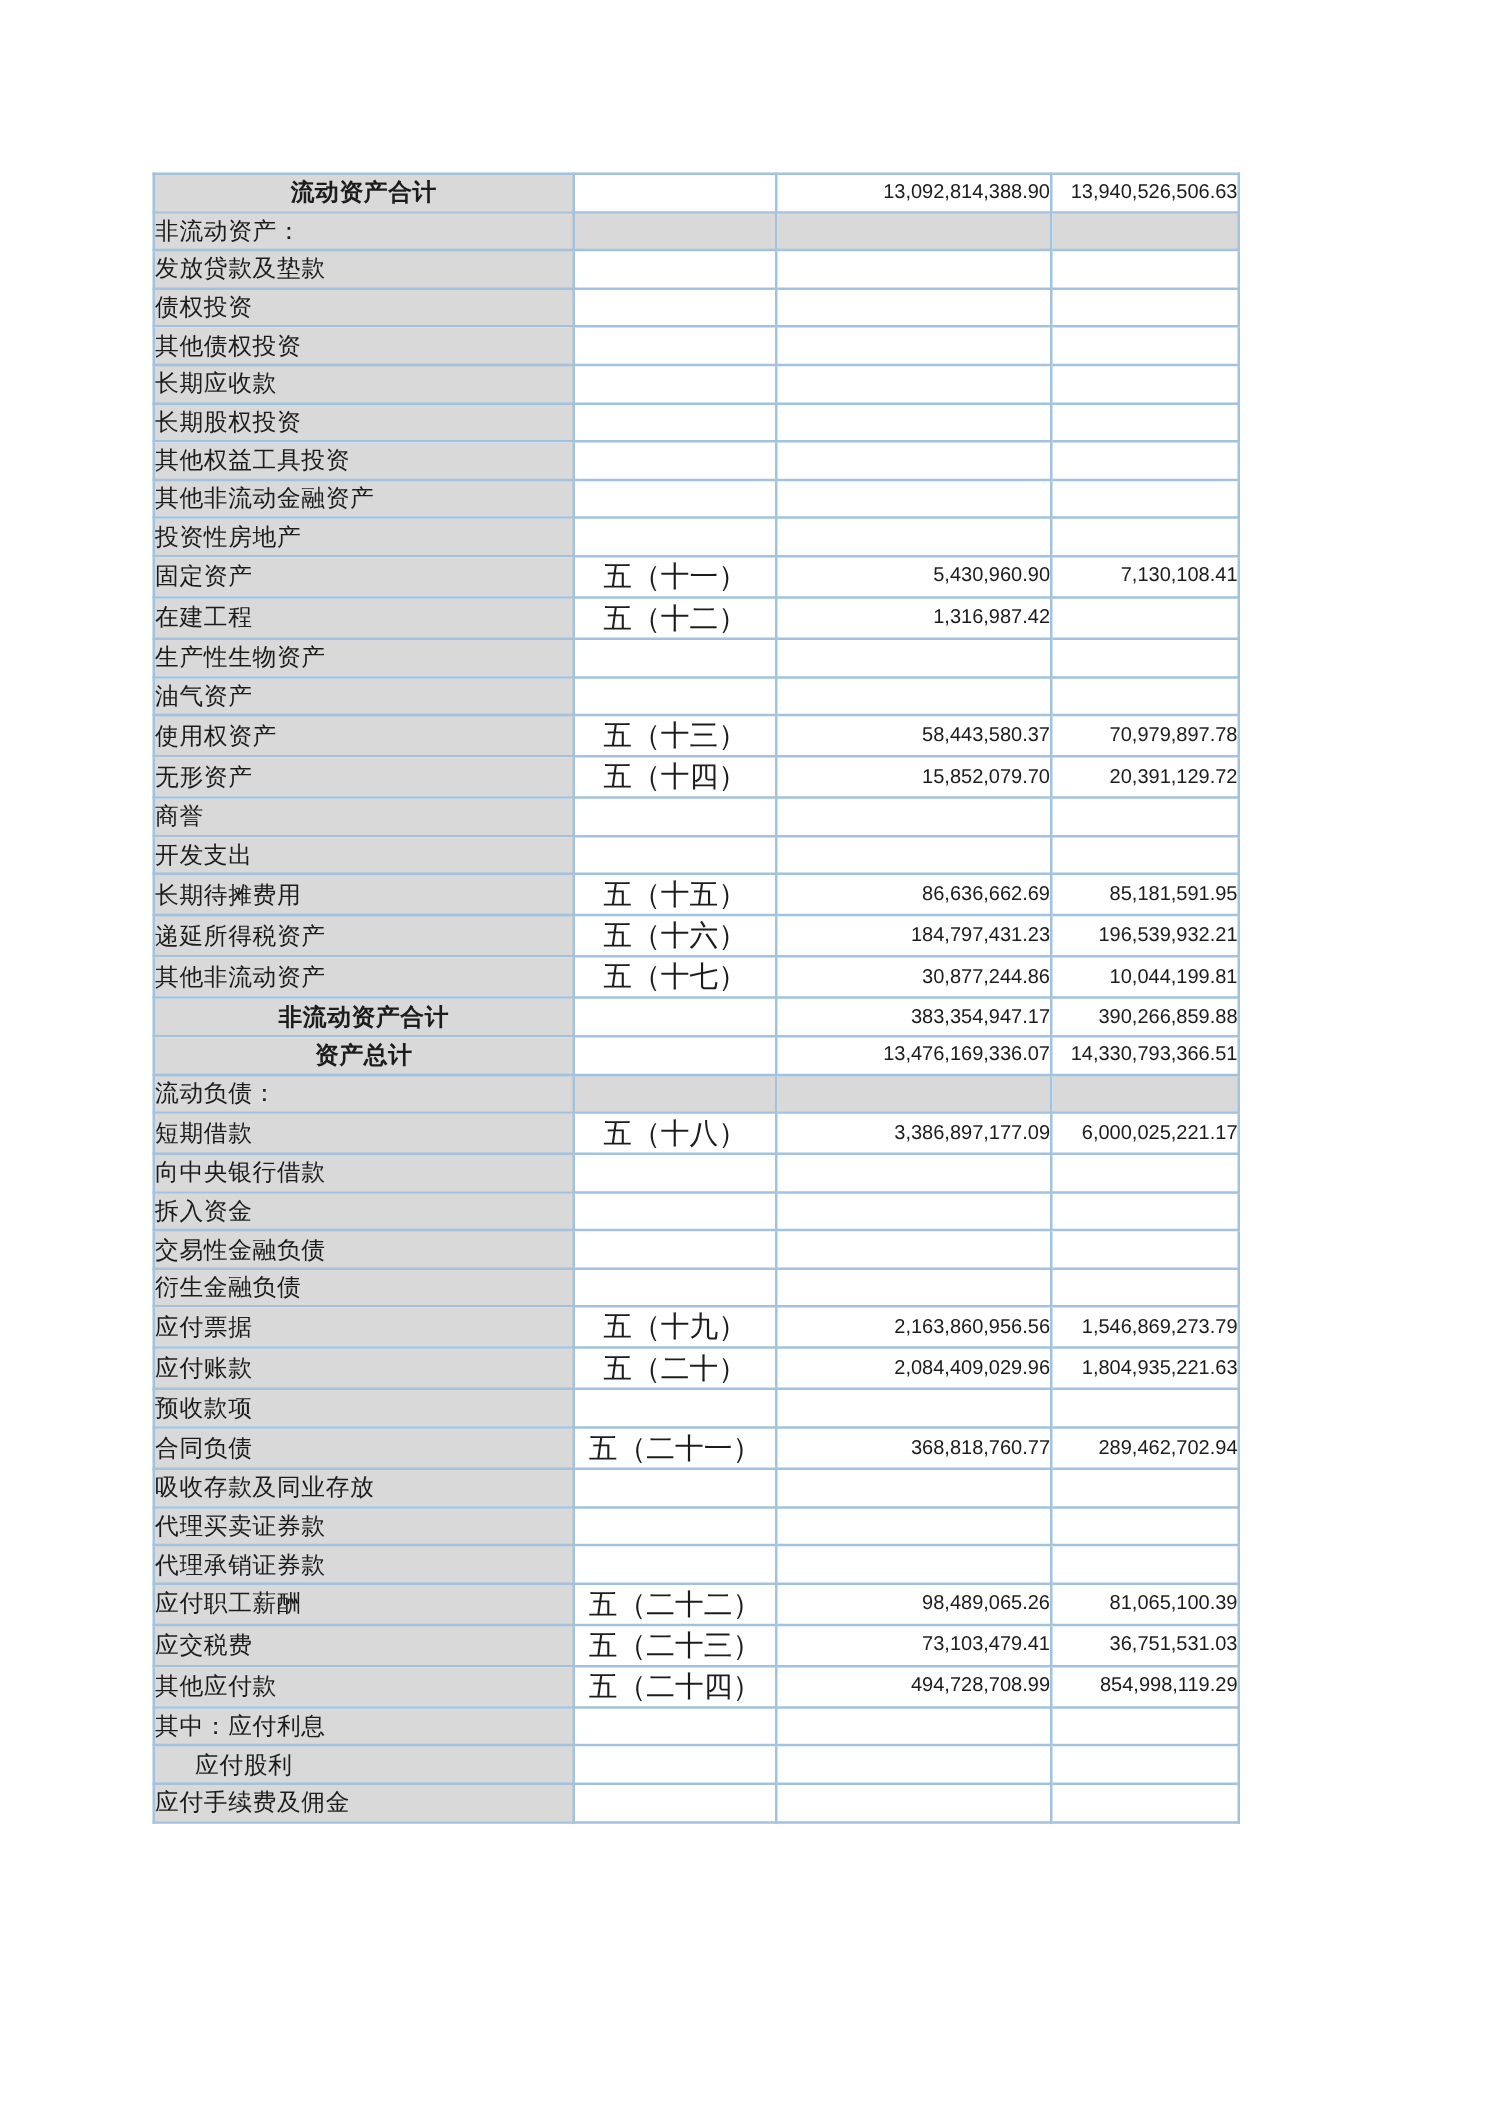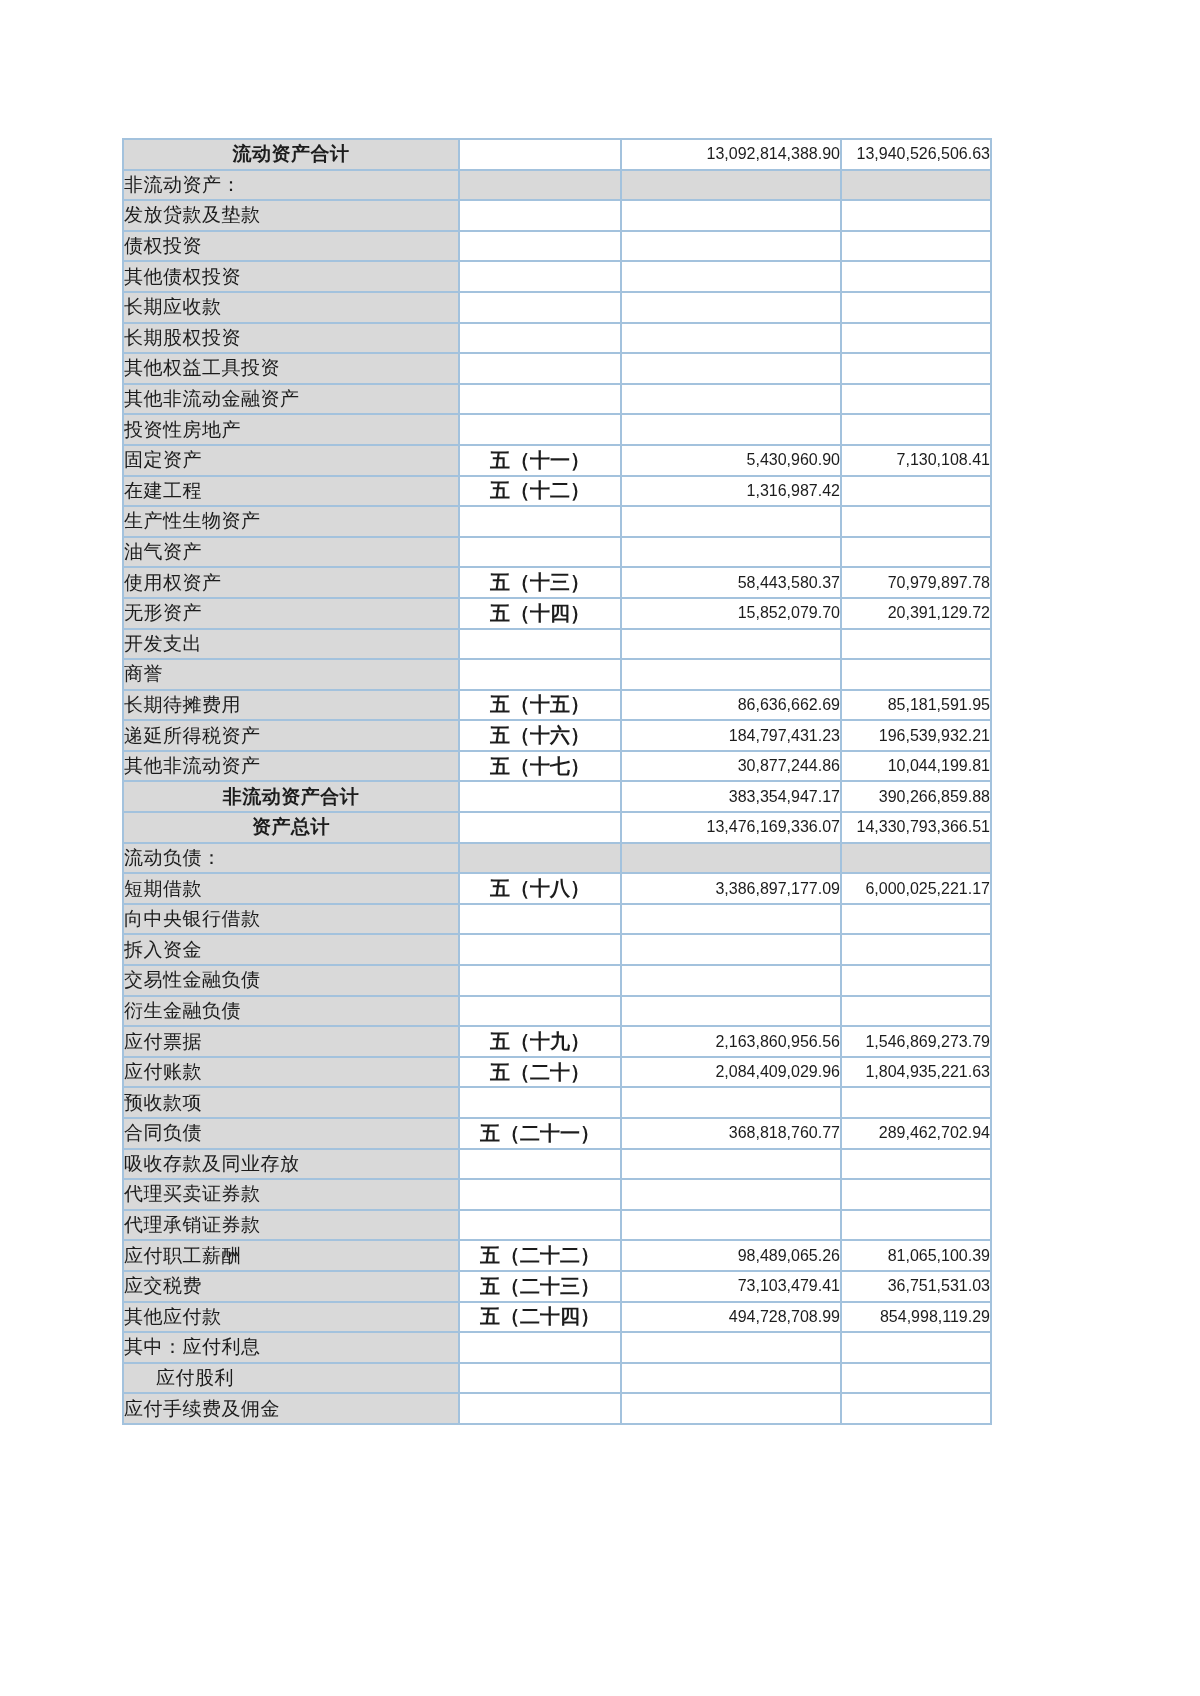--- a/index.html
+++ b/index.html
@@ -44,22 +44,21 @@
   }
   td.c-label {
     background: var(--cell-gray);
     padding-left: 9px;
     font-size: 19px;
     letter-spacing: 0.5px;
   }
   td.c-note {
     background: #ffffff;
     text-align: center;
-    font-size: 20px;
-    font-weight: bold;
+    font-size: 23px;
   }
   td.c-num {
     background: #ffffff;
     text-align: right;
     padding-right: 12px;
     font-family: "Liberation Sans", sans-serif;
     font-size: 16px;
   }
   
   tr.row-section td { background: var(--cell-gray); }
@@ -186,27 +185,27 @@
     <td class="c-num">58,443,580.37</td>
     <td class="c-num">70,979,897.78</td>
   </tr>
           <tr class="row-item">
     <td class="c-label">无形资产</td>
     <td class="c-note">五（十四）</td>
     <td class="c-num">15,852,079.70</td>
     <td class="c-num">20,391,129.72</td>
   </tr>
           <tr class="row-item">
+    <td class="c-label">商誉</td>
+    <td class="c-note"></td>
+    <td class="c-num"></td>
+    <td class="c-num"></td>
+  </tr>
+          <tr class="row-item">
     <td class="c-label">开发支出</td>
-    <td class="c-note"></td>
-    <td class="c-num"></td>
-    <td class="c-num"></td>
-  </tr>
-          <tr class="row-item">
-    <td class="c-label">商誉</td>
     <td class="c-note"></td>
     <td class="c-num"></td>
     <td class="c-num"></td>
   </tr>
           <tr class="row-item">
     <td class="c-label">长期待摊费用</td>
     <td class="c-note">五（十五）</td>
     <td class="c-num">86,636,662.69</td>
     <td class="c-num">85,181,591.95</td>
   </tr>

